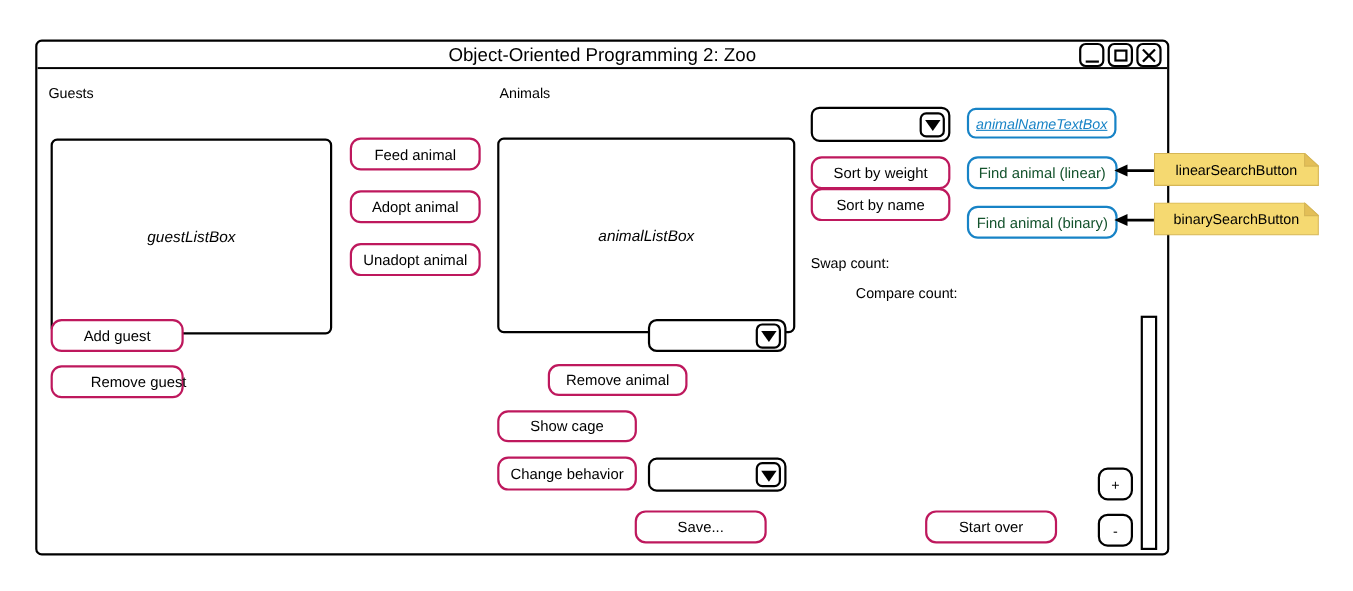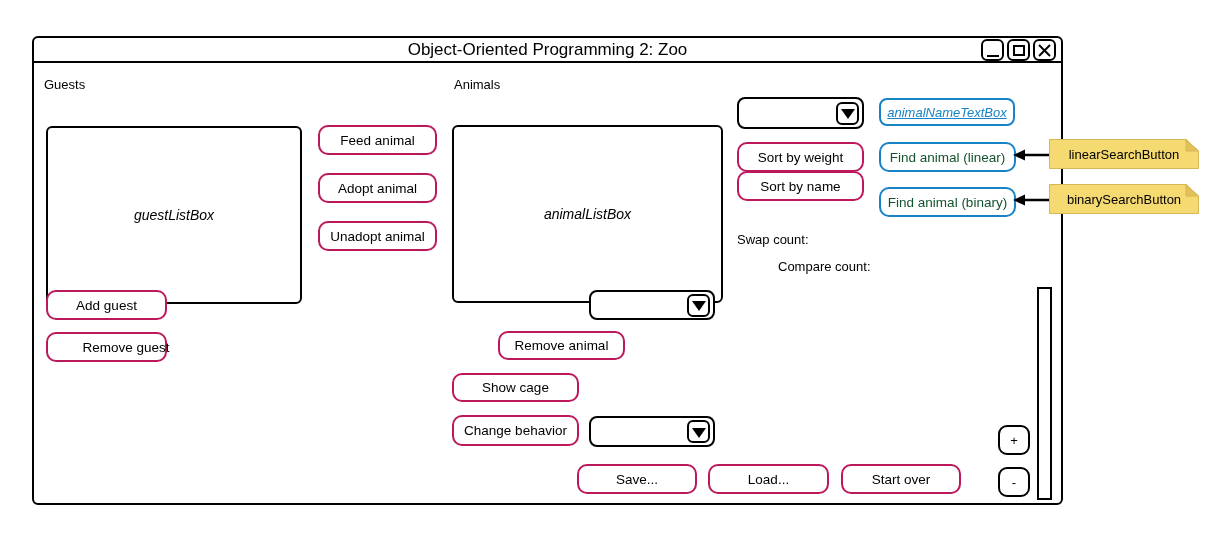--- a/index.html
+++ b/index.html
@@ -118,21 +118,20 @@
     <div class="btn" style="left:703px; top:104px; width:127px; height:30px;">Sort by weight</div>
     <div class="btn btn-blue" style="left:845px; top:104px; width:137px; height:30px;">Find animal (linear)</div>
 
     <div class="btn" style="left:703px; top:133px; width:127px; height:30px;">Sort by name</div>
     <div class="btn btn-blue" style="left:845px; top:149px; width:137px; height:30px;">Find animal (binary)</div>
 
     <div class="label" style="left:703px; top:194px;">Swap count:</div>
     <div class="label" style="left:744px; top:221px;">Compare count:</div>
 
     <div class="btn" style="left:543px; top:426px; width:120px; height:30px;">Save...</div>
-    <div class="btn" style="left:674px; top:426px; width:121px; height:30px;">Load...</div>
     <div class="btn" style="left:807px; top:426px; width:120px; height:30px;">Start over</div>
 
     <div class="scrollbar" style="left:1003px; top:249px; width:15px; height:213px;"></div>
     <div class="small-btn" style="left:964px; top:387px;">+</div>
     <div class="small-btn" style="left:964px; top:429px;">-</div>
   </div>
 
   <svg class="arrow" style="left:1012px; top:148px;" width="38" height="14">
     <line x1="37" y1="7" x2="11" y2="7" stroke="#000" stroke-width="2.5"></line>
     <polygon points="1,7 13,1.5 13,12.5" fill="#000"></polygon>

